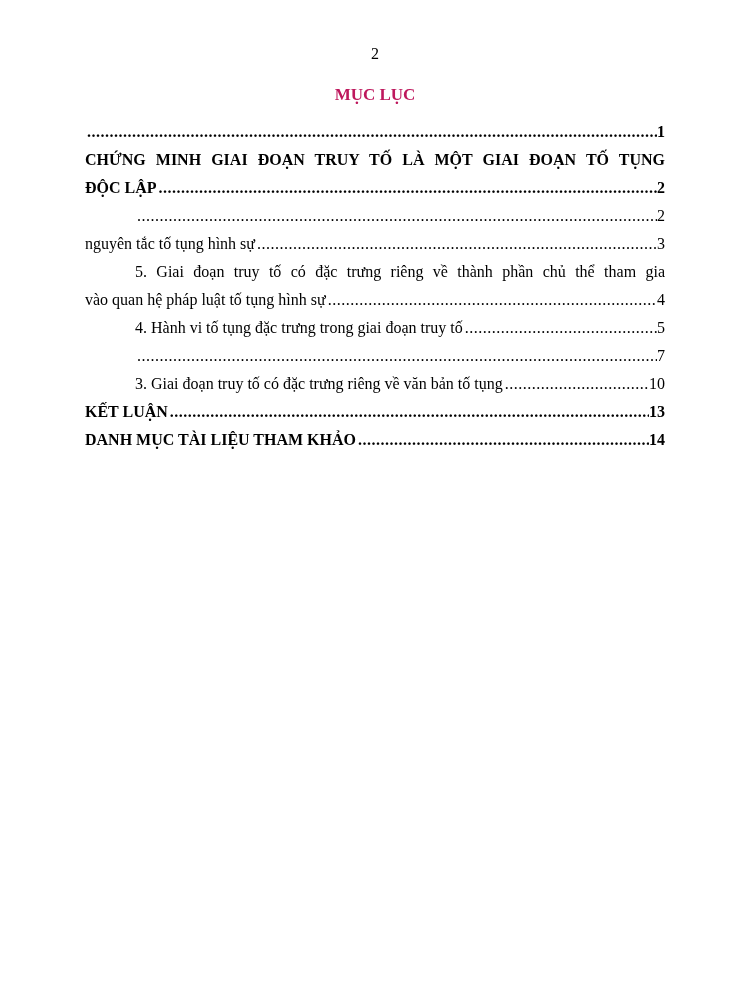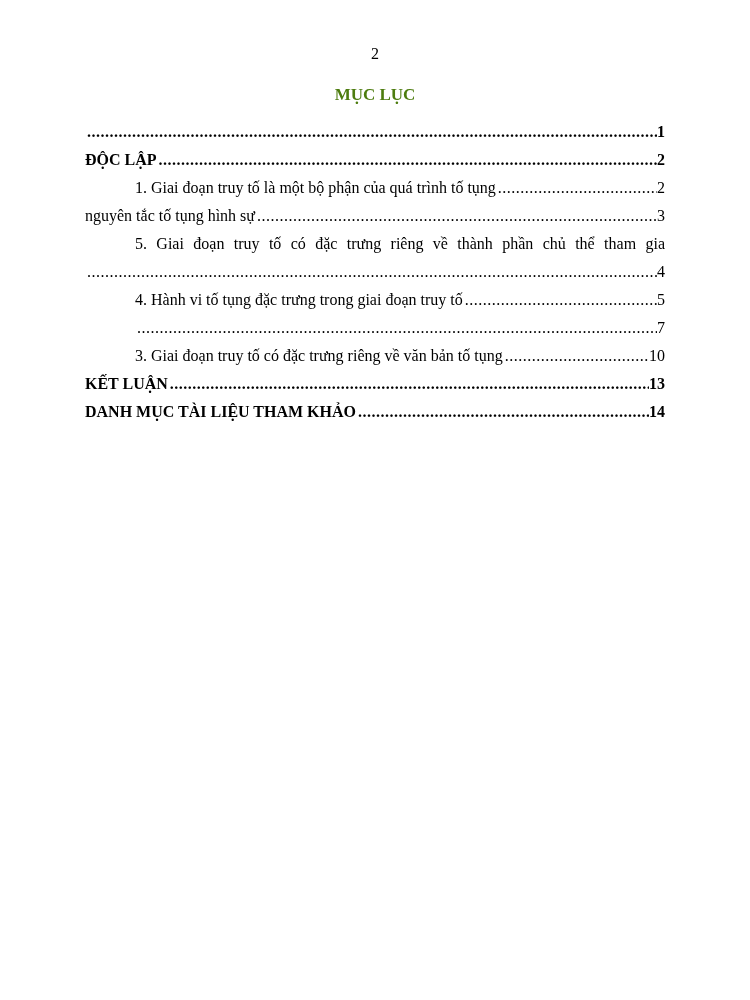--- a/index.html
+++ b/index.html
@@ -67,53 +67,54 @@
     flex: 0 0 auto;
     white-space: nowrap;
   }
 </style>
 </head>
 <body style="color: rgb(0, 0, 0); background: rgb(255, 255, 255);">
 
 <div class="page">
   <div class="page-number">2</div>
 
-  <div class="doc-title" style="color: #4d7c0f;">MỤC LỤC</div>
+  <div class="doc-title" style="color: #be185d;">MỤC LỤC</div>
 
   <div class="toc">
       <div class="toc-entry bold">
         <div class="toc-lastline">
           <span class="leader">................................................................................................................................................................................................................................................</span>
           <span class="toc-page">1</span>
         </div>
       </div>
       <div class="toc-entry bold">
+        <div class="toc-preline">CHỨNG MINH GIAI ĐOẠN TRUY TỐ LÀ MỘT GIAI ĐOẠN TỐ TỤNG</div>
         <div class="toc-lastline">
           <span class="toc-text">ĐỘC LẬP</span>
           <span class="leader">................................................................................................................................................................................................................................................</span>
           <span class="toc-page">2</span>
         </div>
       </div>
       <div class="toc-entry">
         <div class="toc-lastline indent-pad">
-          <span class="toc-text">1. Giai đoạn truy tố là một bộ phận của quá trình tố tụng</span>
           <span class="leader">................................................................................................................................................................................................................................................</span>
           <span class="toc-page">2</span>
         </div>
       </div>
       <div class="toc-entry">
         <div class="toc-lastline">
           <span class="toc-text">nguyên tắc tố tụng hình sự</span>
           <span class="leader">................................................................................................................................................................................................................................................</span>
           <span class="toc-page">3</span>
         </div>
       </div>
       <div class="toc-entry">
         <div class="toc-preline indent">5. Giai đoạn truy tố có đặc trưng riêng về thành phần chủ thể tham gia</div>
         <div class="toc-lastline">
+          <span class="toc-text">vào quan hệ pháp luật tố tụng hình sự</span>
           <span class="leader">................................................................................................................................................................................................................................................</span>
           <span class="toc-page">4</span>
         </div>
       </div>
       <div class="toc-entry">
         <div class="toc-lastline indent-pad">
           <span class="toc-text">4. Hành vi tố tụng đặc trưng trong giai đoạn truy tố</span>
           <span class="leader">................................................................................................................................................................................................................................................</span>
           <span class="toc-page">5</span>
         </div>

